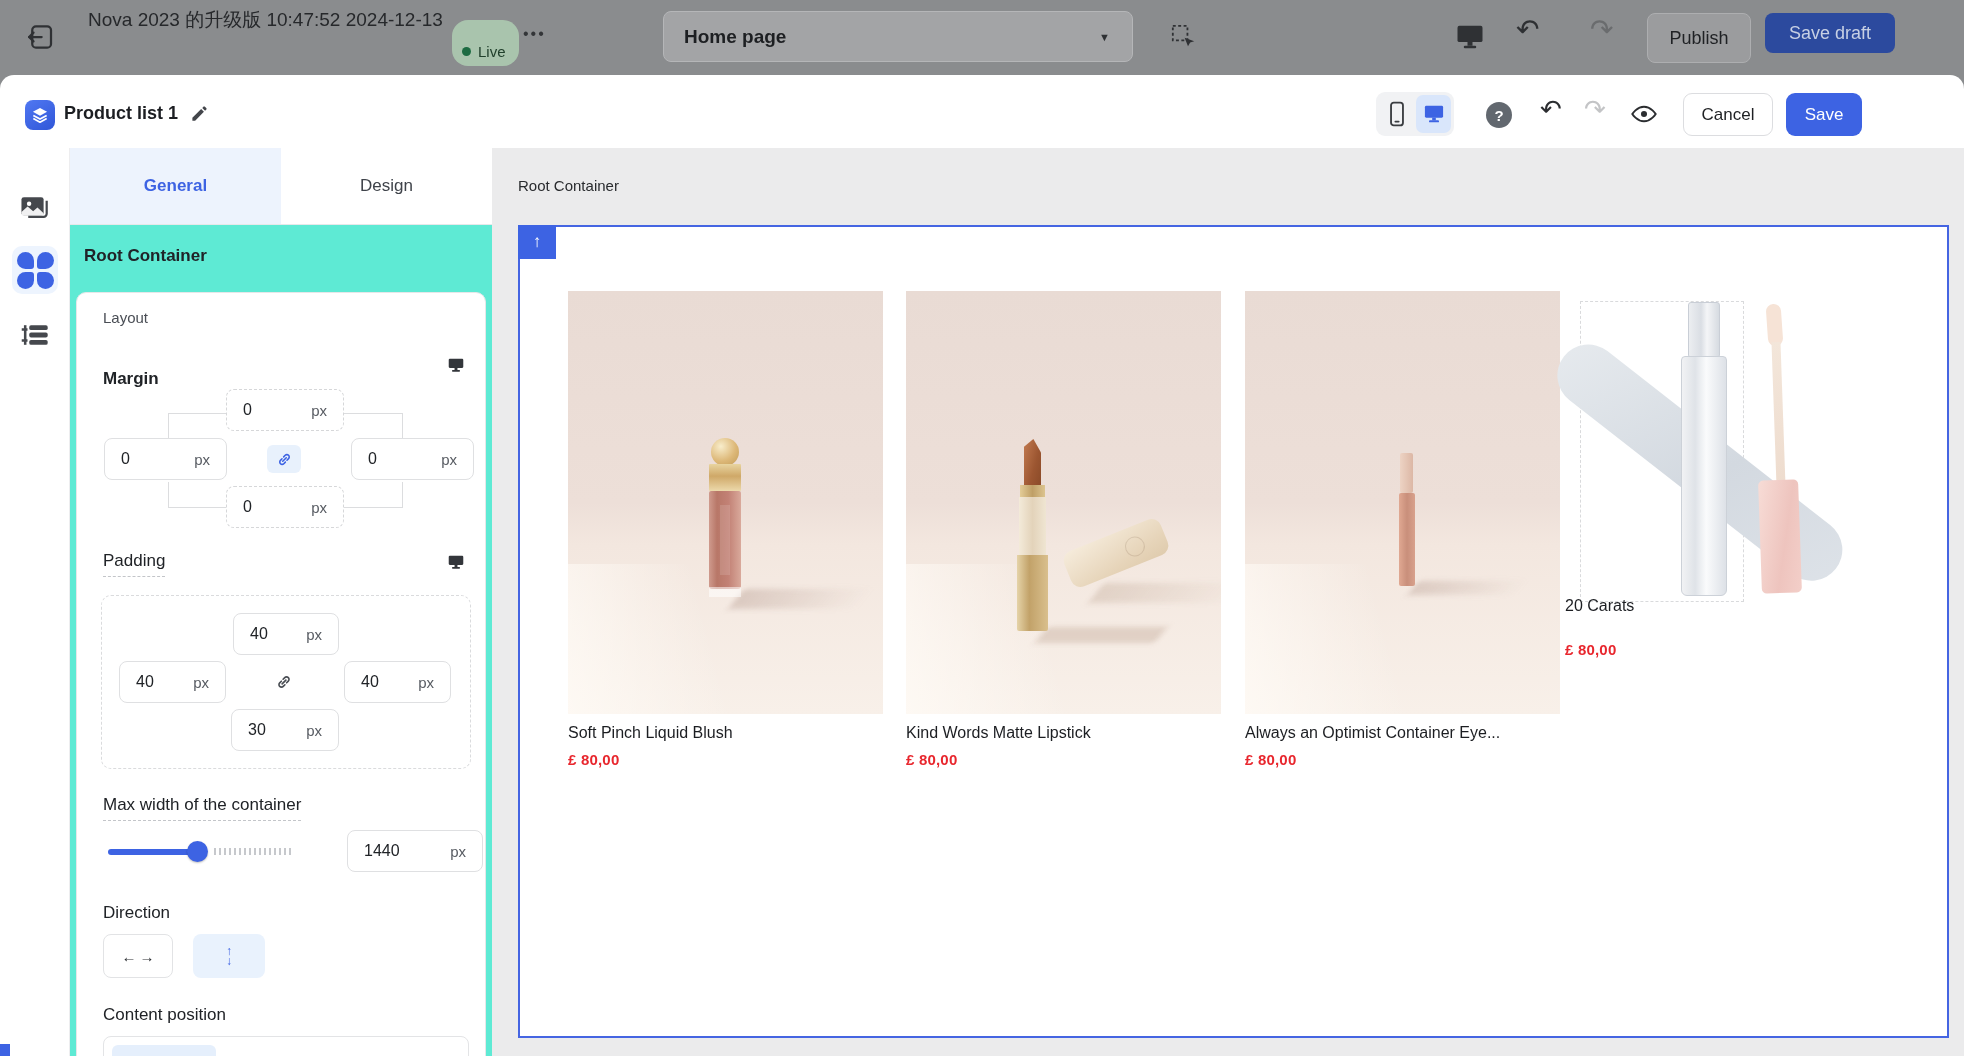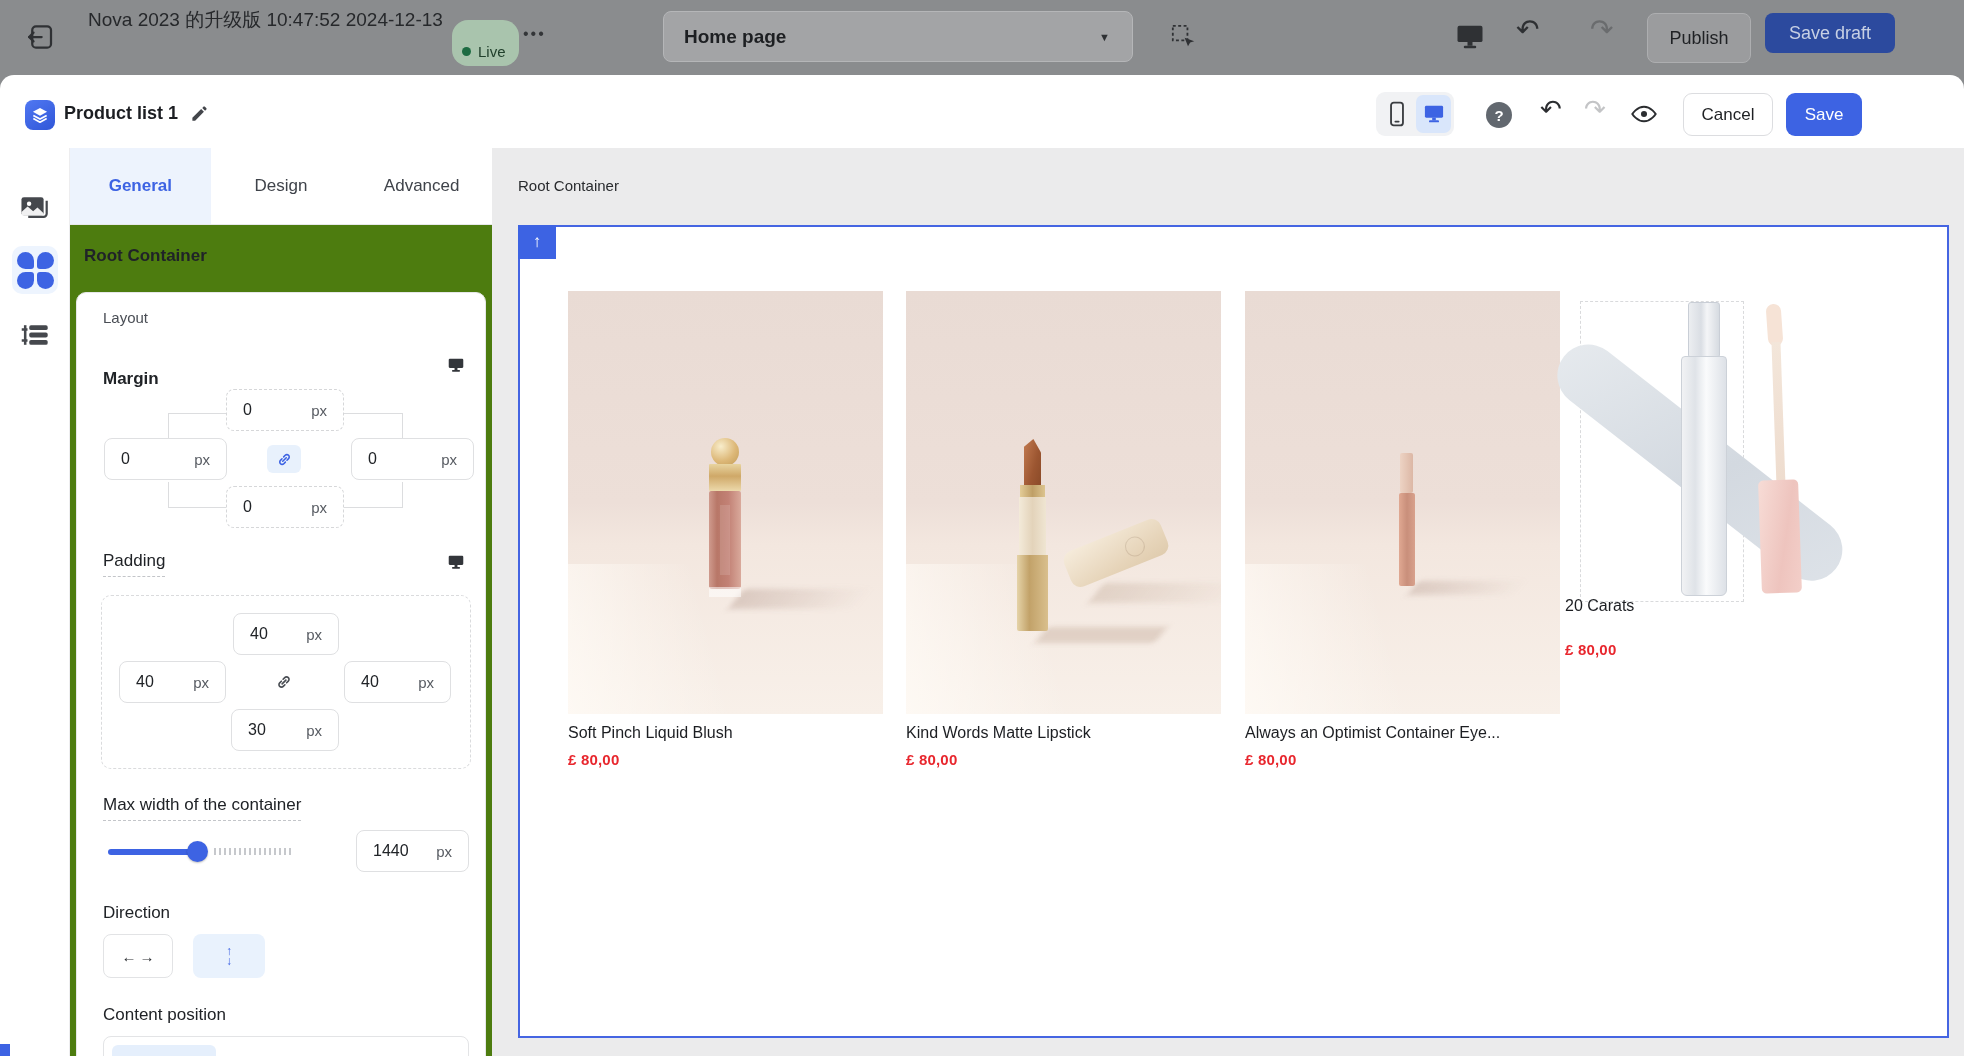--- a/index.html
+++ b/index.html
@@ -57,21 +57,21 @@
   .iconbar{position:absolute;left:0;top:0;width:70px;height:908px;background:#fff;border-right:1px solid #ededef;box-sizing:border-box;}
   .sb-img{position:absolute;left:19px;top:44px;cursor:pointer;}
   .sb-tile{position:absolute;left:12px;top:98px;width:46px;height:48px;background:#edf4fe;border-radius:10px;
     display:flex;align-items:center;justify-content:center;cursor:pointer;}
   .clover{display:grid;grid-template-columns:17px 17px;grid-template-rows:17px 17px;gap:3px;}
   .petal{width:17px;height:17px;background:#3d63e3;border-radius:50%;}
   .petal.p1{border-bottom-right-radius:3px;}.petal.p2{border-bottom-left-radius:3px;}
   .petal.p3{border-top-right-radius:3px;}.petal.p4{border-top-left-radius:3px;}
   .sb-list{position:absolute;left:20px;top:174px;cursor:pointer;}
   
-  .panel{position:absolute;left:70px;top:0;width:422px;height:908px;background:#4d7c0f;overflow:hidden;}
+  .panel{position:absolute;left:70px;top:0;width:422px;height:908px;background:#5eead4;overflow:hidden;}
   .tabs{position:absolute;left:0;top:0;width:422px;height:77px;background:#fff;border-bottom:1px solid #e7e8ea;
     box-sizing:border-box;display:flex;}
   .tab{flex:1;display:flex;align-items:center;justify-content:center;font-size:17px;color:#3f434a;cursor:pointer;}
   .tab.active{background:#edf3fd;color:#3d63e3;font-weight:700;}
   .panel-heading{position:absolute;left:14px;top:98px;font-size:17px;font-weight:700;color:#202328;}
   .card{position:absolute;left:6px;top:144px;width:410px;height:790px;background:#fff;border:1px solid #e6e7e9;
     border-radius:10px;box-sizing:border-box;}
   .lbl-layout{position:absolute;left:26px;top:16px;font-size:15px;color:#4a4e55;}
   .grp-lbl{position:absolute;font-size:17px;font-weight:500;color:#202327;}
   .grp-lbl.dashed-u{border-bottom:1px dashed #c3c5c9;padding-bottom:5px;}
@@ -274,21 +274,20 @@
           <path d="M4.5 2.5v17" stroke="#45484d" stroke-width="2.2"></path>
           <path d="M1.5 6.2h5M1.5 15.8h5" stroke="#45484d" stroke-width="2.2"></path>
         </svg>
     </div>
   </div>
 
   <div class="panel">
     <div class="tabs">
       <div class="tab active">General</div>
       <div class="tab">Design</div>
-      <div class="tab">Advanced</div>
     </div>
     <div class="panel-heading">Root Container</div>
 
     <div class="card">
       <div class="lbl-layout">Layout</div>
 
       <div class="grp-lbl" style="left:26px;top:76px;font-weight:bold;">Margin</div>
       <div class="resp-ind" style="top:64px;">
         <svg width="18" height="16" viewBox="0 0 24 22">
             <rect x="2" y="2.5" width="20" height="12.5" rx="1.5" fill="#33363b"></rect>
@@ -354,21 +353,21 @@
       </div>
       <div class="num" style="left:154px;top:416px;width:108px;">
         <span>30</span>
         <span class="unit">px</span>
       </div>
 
       <div class="grp-lbl dashed-u" style="left:26px;top:502px;">Max width of the container</div>
       <div class="slider-fill"></div>
       <div class="slider-dots"></div>
       <div class="slider-thumb"></div>
-      <div class="num" style="left:279px;top:537px;width:113px;">
+      <div class="num" style="left:270px;top:537px;width:136px;">
         <span>1440</span>
         <span class="unit">px</span>
       </div>
 
       <div class="grp-lbl" style="left:26px;top:610px;">Direction</div>
       <div class="dir-btn dir-h">
         <span>←</span>
         <span>→</span>
       </div>
       <div class="dir-btn dir-v">

